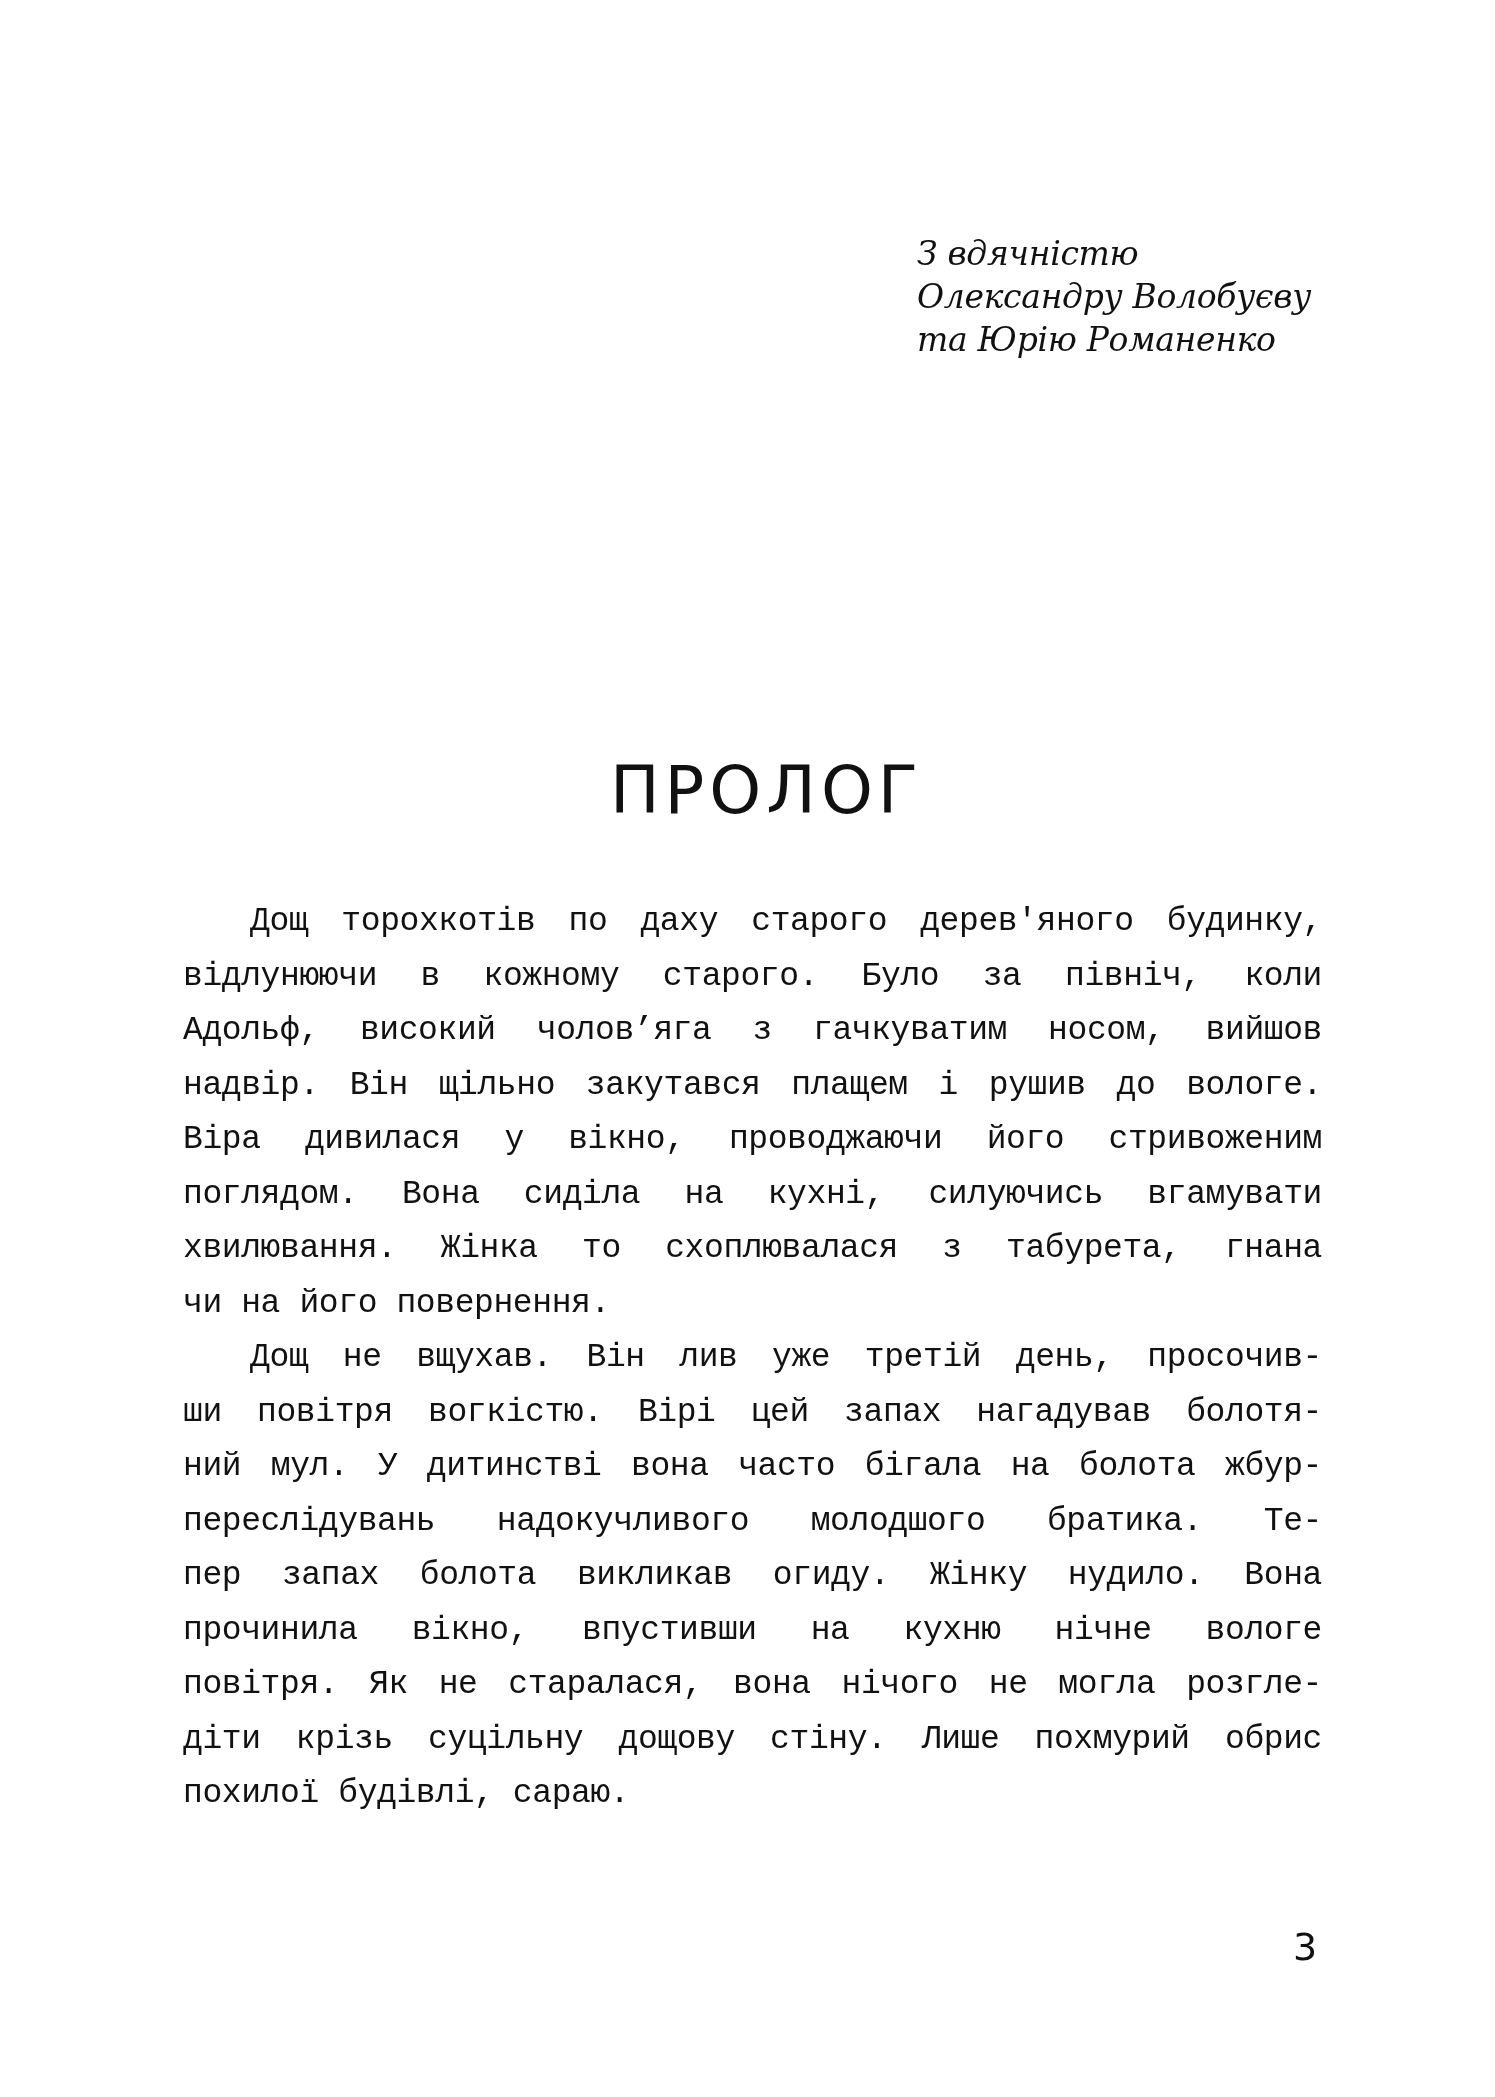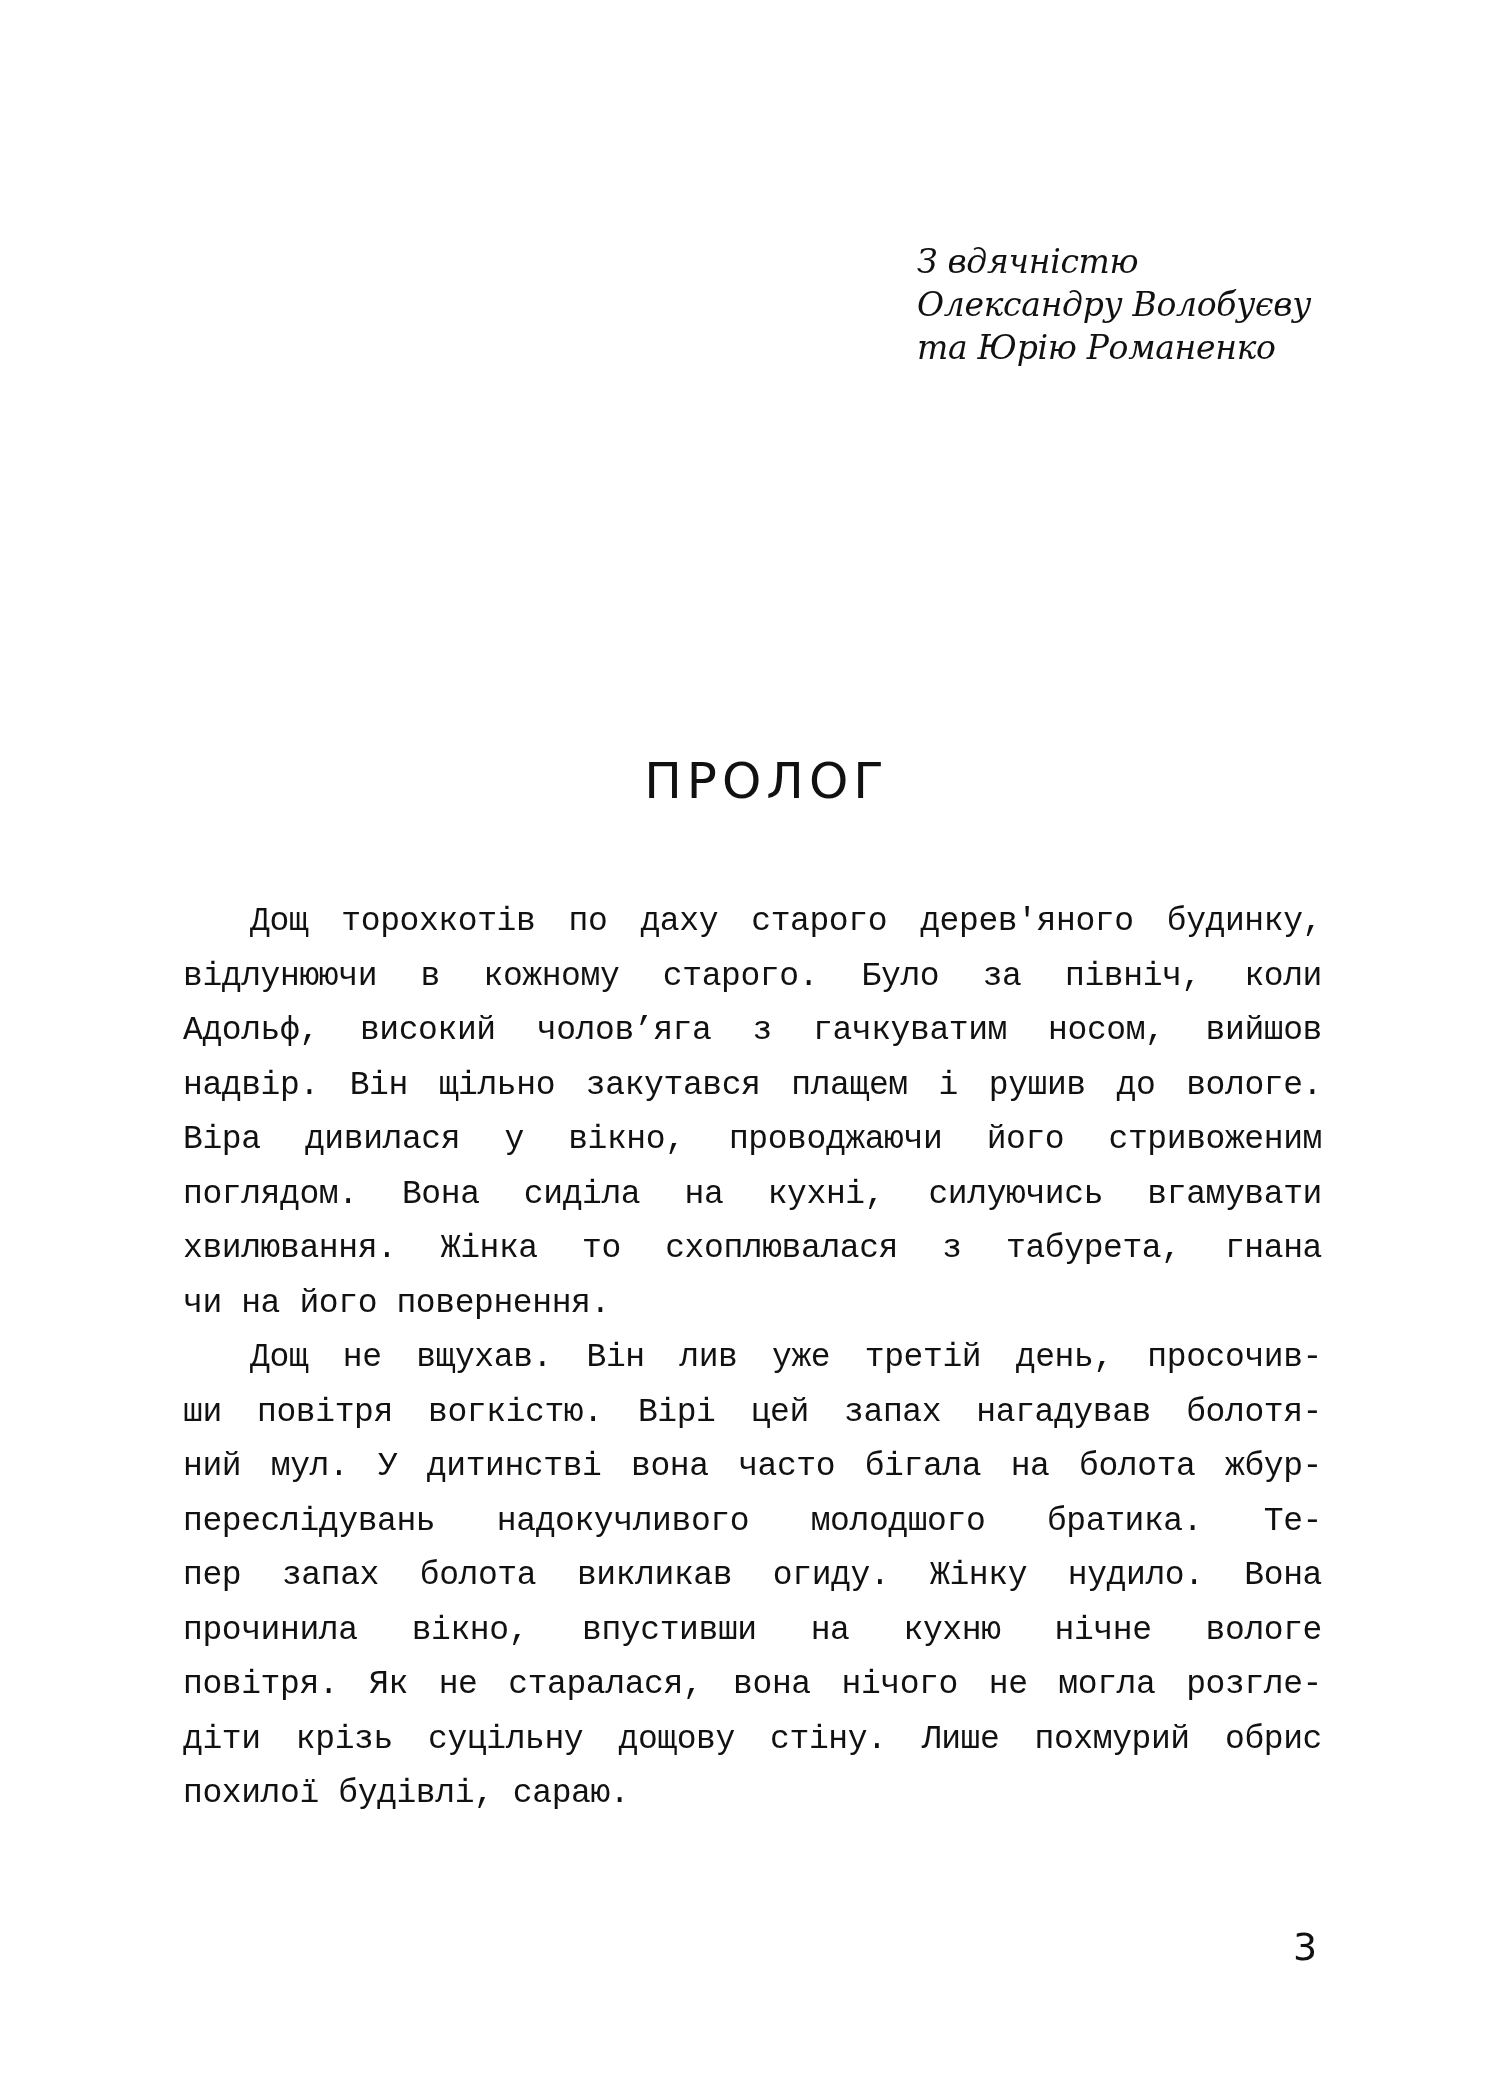--- a/index.html
+++ b/index.html
@@ -2,31 +2,31 @@
 <html><head>
 <meta charset="utf-8">
 <style>
   html, body { margin: 0; padding: 0; background: #ffffff; }
   body {
     width: 1495px; height: 2097px; position: relative; overflow: hidden;
     color: #111111;
     font-family: "DejaVu Serif", "Liberation Serif", serif;
   }
   .dedication {
-    position: absolute; left: 917px; top: 240px;
+    position: absolute; left: 917px; top: 232px;
     font-style: italic; font-size: 33px; line-height: 43px;
     font-family: "DejaVu Serif", serif;
     letter-spacing: -0.3px;
   }
   .dedication div { white-space: nowrap; }
   .title {
     position: absolute; left: 0; width: 1495px; top: 752px;
     text-align: center;
     font-family: "DejaVu Sans", "Liberation Sans", sans-serif;
-    font-size: 50px; letter-spacing: 5px; font-weight: normal;
+    font-size: 66px; letter-spacing: 5px; font-weight: normal;
     margin: 0; padding-left: 38px; box-sizing: border-box;
   }
   .body-text {
     position: absolute; left: 183px; width: 1139px; top: 895px;
     font-size: 33px; line-height: 54.5px;
     font-family: "DejaVu Serif", serif;
     letter-spacing: -0.4px;
   }
   .body-text p { margin: 0; text-indent: 67px; text-align: justify; font-family: Liberation Mono, monospace; }
   .line { display: block; text-align: justify; text-align-last: justify; white-space: nowrap; }

